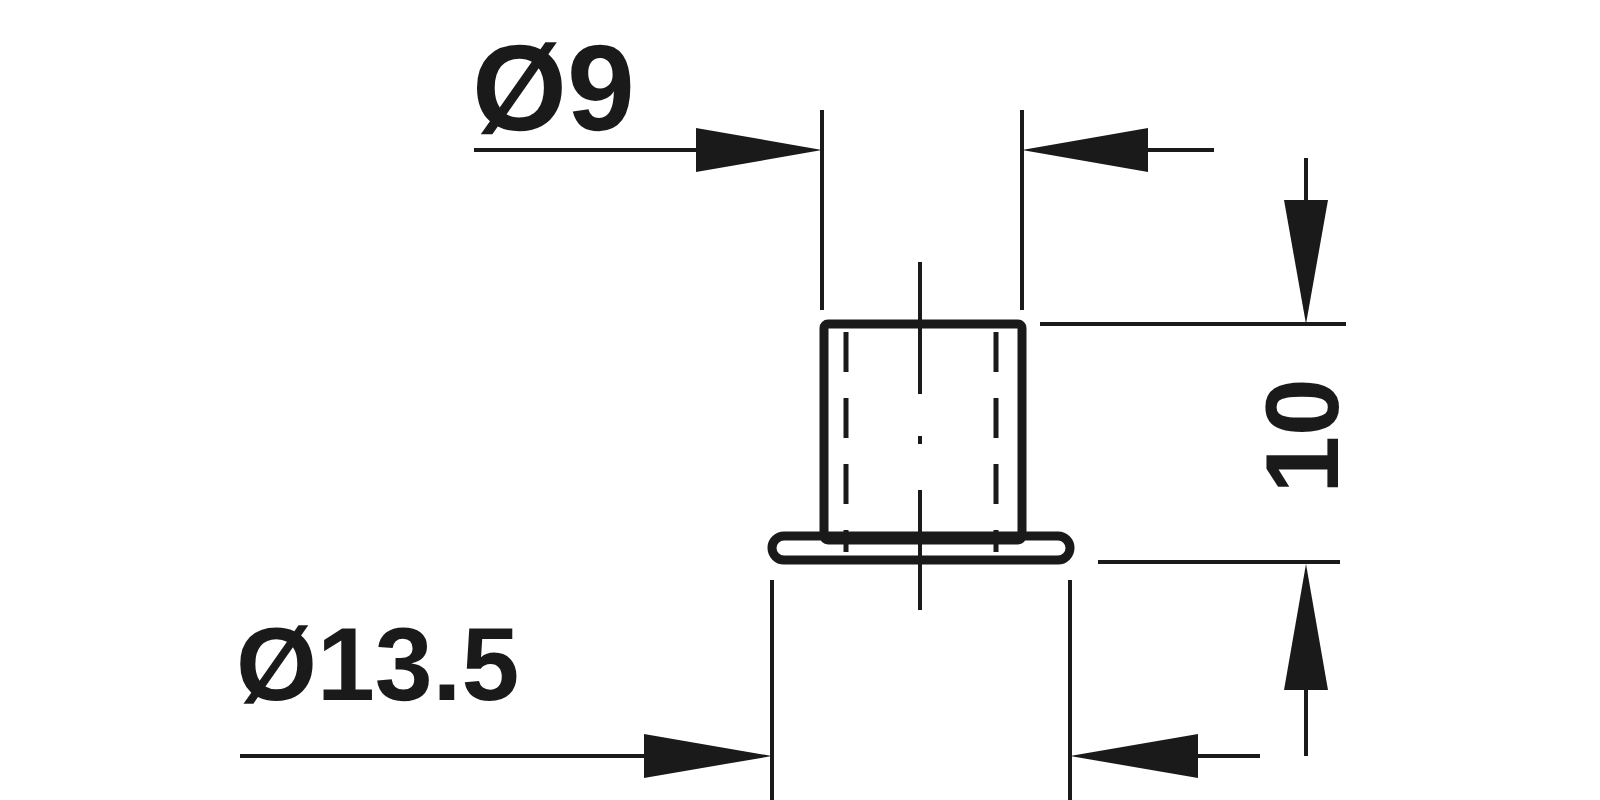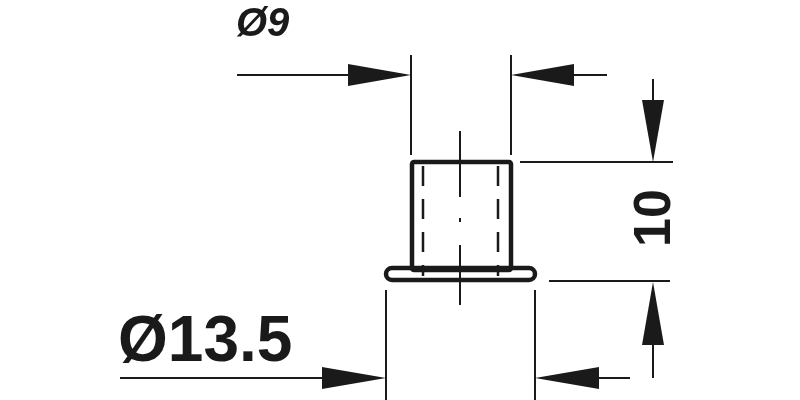--- a/index.html
+++ b/index.html
@@ -1,20 +1,20 @@
 <!DOCTYPE html>
 <html><head>
   <meta charset="utf-8">
   <style>
     html, body { margin: 0; padding: 0; background: #ffffff; }
     body { width: 800px; height: 400px; overflow: hidden; position: relative; font-family: "Liberation Sans", sans-serif; }
     svg { position: absolute; left: 0; top: 0; }
     .dim-label { position: absolute; font-family: "Liberation Sans", sans-serif; font-weight: bold; color: #1a1a1a; white-space: nowrap; line-height: 1; }
-    #lbl-d9 { left: 236px; top: 2px; font-size: 40px; font-style: italic; }
-    #lbl-d135 { left: 118px; top: 307px; font-size: 64px; }
+    #lbl-d9 { left: 236px; top: 14px; font-size: 61px; }
+    #lbl-d135 { left: 118px; top: 307px; font-size: 52px; }
     #lbl-h10 { left: 630px; top: 218px; font-size: 52px; transform: rotate(-90deg); transform-origin: center center; width: 80px; height: 52px; text-align: center; margin-left: -18px; margin-top: -26px; }
   </style>
 </head>
 <body>
 
 <svg width="800" height="400" viewBox="0 0 800 400">
   <g stroke="#1a1a1a" fill="none" stroke-linecap="butt">
 
     <g>
       <rect x="412" y="162" width="99" height="108" stroke-width="4.5" rx="2"></rect>

